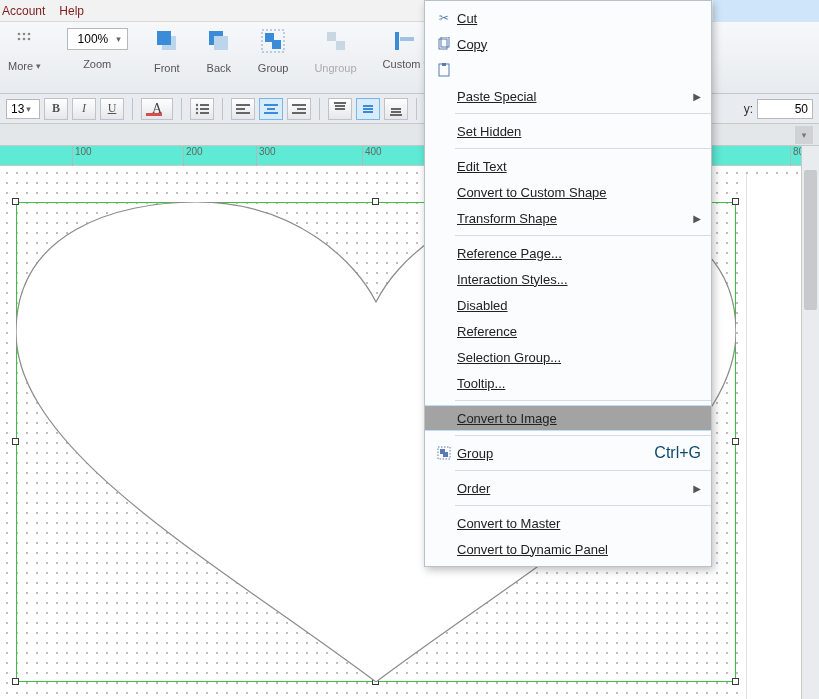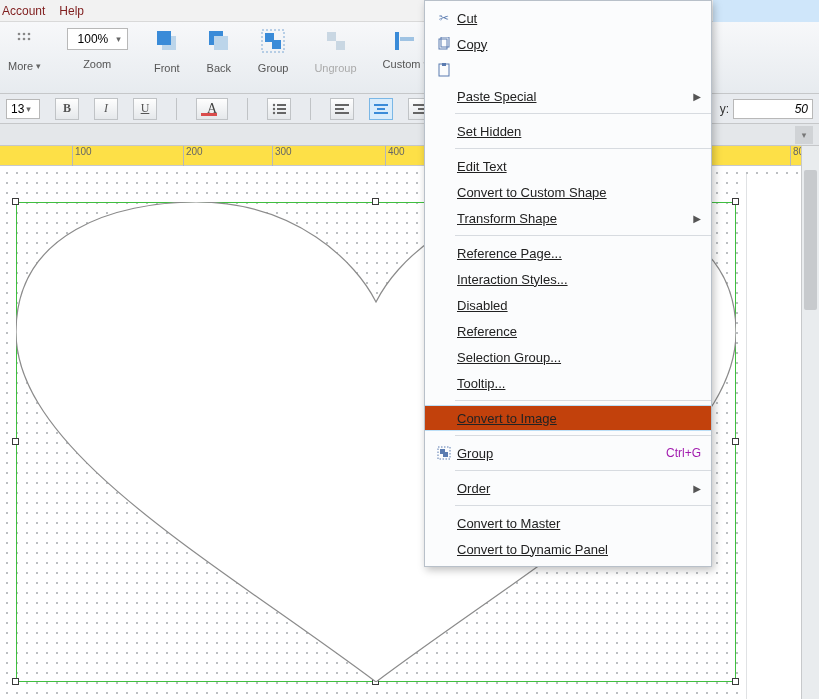--- a/index.html
+++ b/index.html
@@ -15,68 +15,68 @@
   .tb-group { display: flex; flex-direction: column; align-items: center; gap: 4px; }
   .tb-label { font-size: 11px; color: #555; margin-top: 4px; }
   .tb-dropdown { display: inline-flex; align-items: center; gap: 2px; color: #555; font-size: 11px; }
   .tb-dropdown::after { content: "▾"; font-size: 9px; color: #666; margin-left: 1px; }
   .zoom-box { display: inline-flex; align-items: center; border: 1px solid #b8b8b8; background: #fff; height: 22px; padding: 0 4px; }
   .zoom-box span { padding: 0 6px; }
   .zoom-box::after { content: "▾"; font-size: 9px; color: #666; padding: 0 2px; }
   svg.tb-svg { display: block; }
 
   
-  .format-bar { height: 30px; background: #e8ebef; border-bottom: 1px solid #c5c7c9; display: flex; align-items: center; padding: 0 6px; gap: 15px; }
+  .format-bar { height: 30px; background: #e8ebef; border-bottom: 1px solid #c5c7c9; display: flex; align-items: center; padding: 0 6px; gap: 4px; }
   .fb-input { height: 20px; border: 1px solid #b8b8b8; background: #fff; padding: 0 4px; display: inline-flex; align-items: center; }
   .fb-input::after { content: "▾"; font-size: 9px; color: #666; margin-left: 2px; }
   .fb-btn { width: 24px; height: 22px; border: 1px solid #c0c3c6; background: linear-gradient(#fefefe,#e5e8eb); display: inline-flex; align-items: center; justify-content: center; color: #555; font-family: "Times New Roman", serif; }
   .fb-btn.b { font-weight: bold; }
   .fb-btn.i { font-style: italic; }
   .fb-btn.u { text-decoration: underline; }
   .fb-sep { width: 1px; height: 22px; background: #c0c3c6; margin: 0 4px; }
   .fb-color { width: 32px; height: 22px; border: 1px solid #c0c3c6; background: linear-gradient(#fefefe,#e5e8eb); display: inline-flex; align-items: center; justify-content: center; position: relative; }
   .fb-color .under { position: absolute; bottom: 3px; left: 4px; width: 16px; height: 3px; background: #d94c4c; }
   .fb-align-btn { width: 24px; height: 22px; border: 1px solid #c0c3c6; background: linear-gradient(#fefefe,#e5e8eb); display: inline-flex; align-items: center; justify-content: center; }
   .fb-align-btn.active { background: #d9ecfb; border-color: #7ab7e6; }
   .fb-fill { width: 28px; height: 22px; border: 1px solid #c0c3c6; background: linear-gradient(#fefefe,#e5e8eb); display:inline-flex; align-items:center; justify-content:center; }
   .fb-fill .sw { width: 14px; height: 12px; background: #359de1; }
   .coord { margin-left: auto; display: flex; align-items: center; gap: 4px; font-size: 12px; color: #333; }
-  .coord input { width: 80px; height: 20px; border: 1px solid #b8b8b8; padding: 0 4px; text-align: right; font-style: italic; }
+  .coord input { width: 56px; height: 20px; border: 1px solid #b8b8b8; padding: 0 4px; text-align: right; }
 
   
   .tab-strip { height: 22px; background: #e4e7ea; border-bottom: 1px solid #c5c7c9; display: flex; }
   .tab-strip .spacer { flex: 1; }
   .tab-strip .collapse { width: 18px; height: 18px; margin: 2px 6px 0 0; background: #d0d3d6; display: flex; align-items: center; justify-content: center; color: #777; font-size: 9px; }
 
   
   .canvas-area { position: relative; width: 819px; height: 553px; background: #fff; }
-  .ruler-h { position: absolute; left: 0; top: 0; right: 18px; height: 20px; background: #fde047; border-bottom: 1px solid #c7c9cb; }
+  .ruler-h { position: absolute; left: 0; top: 0; right: 18px; height: 20px; background: #5eead4; border-bottom: 1px solid #c7c9cb; }
   .ruler-h .tick { position: absolute; top: 0; height: 20px; border-left: 1px solid #b5b7b9; font-size: 10px; color: #666; padding-left: 2px; }
   .right-scroll { position: absolute; top: 0; right: 0; width: 18px; height: 100%; background: #e9ecee; border-left: 1px solid #c7c9cb; }
   .right-scroll .thumb { position: absolute; left: 2px; right: 2px; top: 24px; height: 140px; background: #c7cacd; border-radius: 2px; }
   .grid { position: absolute; left: 0; top: 20px; right: 18px; bottom: 0; overflow: hidden; }
   .dots {
     position: absolute; inset: 0;
     background-image: radial-gradient(#bcbfc2 1px, transparent 1px);
     background-size: 10px 10px;
     background-position: 2px 2px;
   }
   .whitepanel { position: absolute; left: 746px; top: 8px; right: 0; bottom: 0; background: #fff; border-left: 1px solid #e0e2e4; }
   .selection { position: absolute; border: 1px solid #3fbf3f; }
   .handle { position: absolute; width: 7px; height: 7px; background: #fff; border: 1px solid #3a3a3a; }
   
   .heart { position: absolute; }
 
   
   .ctx { position: absolute; left: 424px; top: 0; width: 288px; background: #fbfcfd; border: 1px solid #b8c0c9; box-shadow: 2px 3px 8px rgba(0,0,0,.25); padding: 4px 0; }
   .ctx .row { display: flex; align-items: center; height: 26px; padding: 0 10px 0 6px; }
-  .ctx .row.highlight { background: #c2410c; border: 1px solid #bcdff7; border-left: none; border-right: none; }
+  .ctx .row.highlight { background: #a3a3a3; border: 1px solid #bcdff7; border-left: none; border-right: none; }
   .ctx .icon-col { width: 26px; display: flex; align-items: center; justify-content: center; color: #5a7bb0; }
   .ctx .label { flex: 1; color: #222; font-size: 13px; text-decoration: underline; }
-  .ctx .shortcut { color: #a21caf; font-size: 12px; text-align: right; }
+  .ctx .shortcut { color: #0c4a6e; font-size: 16px; text-align: right; }
   .ctx .arrow { color: #555; font-size: 10px; }
   .ctx .sep { height: 1px; background: #d7dbe0; margin: 4px 0 4px 30px; }
 
   .mask-strip { position: absolute; left: 713px; top: 0; width: 106px; height: 22px; background: #cfe6fa; }
 </style>
 </head>
 <body>
 
 <div class="app">
 
@@ -223,22 +223,22 @@
 
   <div class="tab-strip">
     <div class="spacer"></div>
     <div class="collapse">▾</div>
   </div>
 
   <div class="canvas-area">
     <div class="ruler-h">
       <div class="tick" style="left:72px">100</div>
       <div class="tick" style="left:183px">200</div>
-      <div class="tick" style="left:272px">300</div>
-      <div class="tick" style="left:385px">400</div>
+      <div class="tick" style="left:256px">300</div>
+      <div class="tick" style="left:362px">400</div>
       <div class="tick" style="left:790px">80</div>
     </div>
     <div class="right-scroll">
       <div class="thumb"></div>
     </div>
     <div class="grid">
       <div class="dots"></div>
       <div class="whitepanel"></div>
 
       <div class="selection" style="left:16px; top:36px; width:720px; height:480px"></div>

